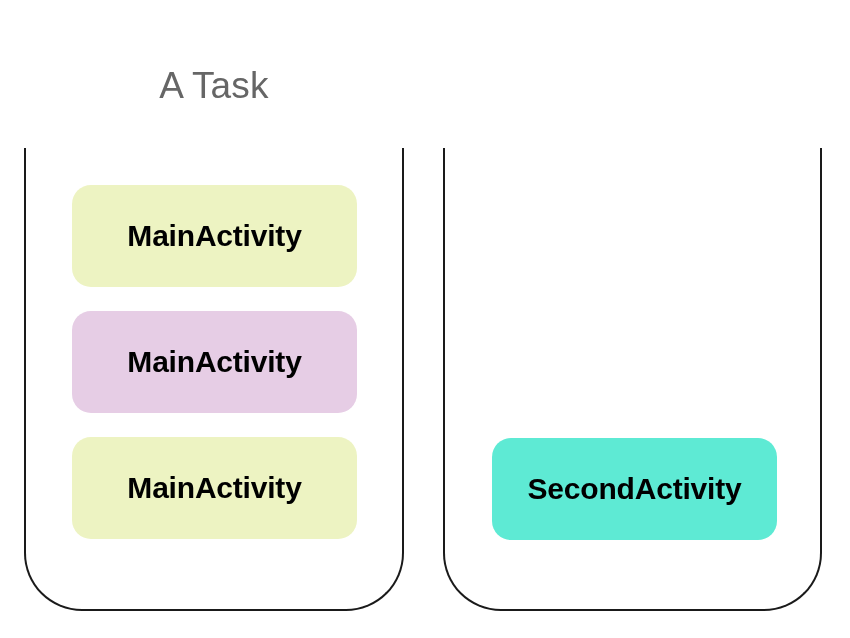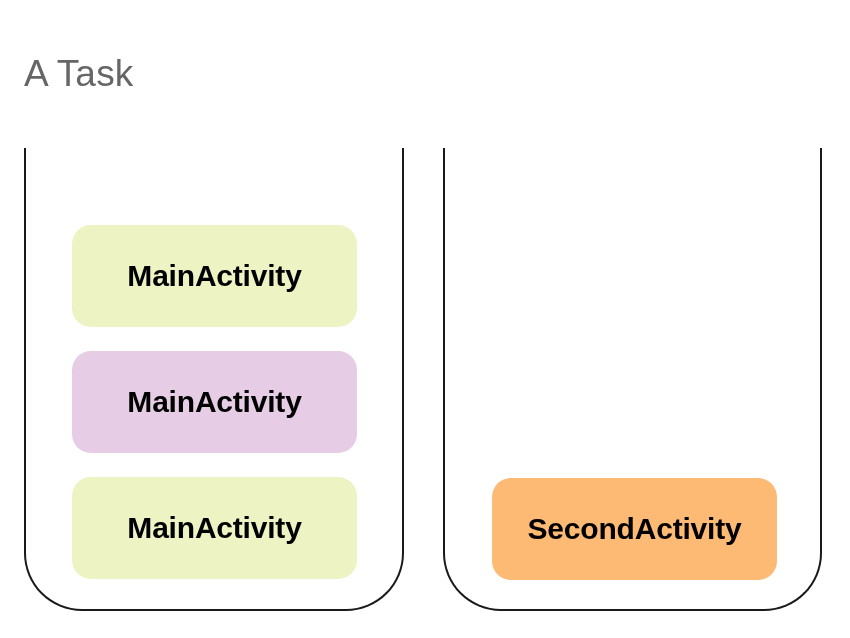--- a/index.html
+++ b/index.html
@@ -17,22 +17,23 @@
     position: relative;
     width: 850px;
     height: 638px;
     background: #ffffff;
     overflow: hidden;
   }
 
   
   .task-title {
     position: absolute;
-    top: 52px;
+    top: 64px;
     width: 380px;
+    text-align: center;
     font-size: 37px;
     font-weight: 400;
     color: #666666;
     letter-spacing: 0.2px;
     line-height: 44px;
     white-space: nowrap;
   }
   .task-title.col-a { left: 24px; }
   .task-title.col-b { left: 444px; }
 
@@ -67,21 +68,20 @@
     border-radius: 19px;
     display: flex;
     align-items: center;
     justify-content: center;
     font-size: 30px;
     font-weight: 700;
     color: #000000;
     letter-spacing: -0.2px;
     white-space: nowrap;
     box-sizing: border-box;
-    margin-top: 40px;
   }
 
   
   .card-a0 { left: 72px;  top: 185px; }
   .card-a1 { left: 72px;  top: 311px; }
   .card-a2 { left: 72px;  top: 437px; }
   .card-b0 { left: 492px; top: 438px; }
 </style>
 </head>
 <body>
@@ -100,17 +100,17 @@
   </div>
 
   <div class="activity-card card-a1" style="background-color: rgb(230, 205, 229);">
     <span>MainActivity</span>
   </div>
 
   <div class="activity-card card-a2" style="background-color: rgb(237, 243, 194);">
     <span>MainActivity</span>
   </div>
 
-  <div class="activity-card card-b0" style="background-color: #fdba74;">
+  <div class="activity-card card-b0" style="background-color: #5eead4;">
     <span>SecondActivity</span>
   </div>
 
 </div>
 
 </body></html>

